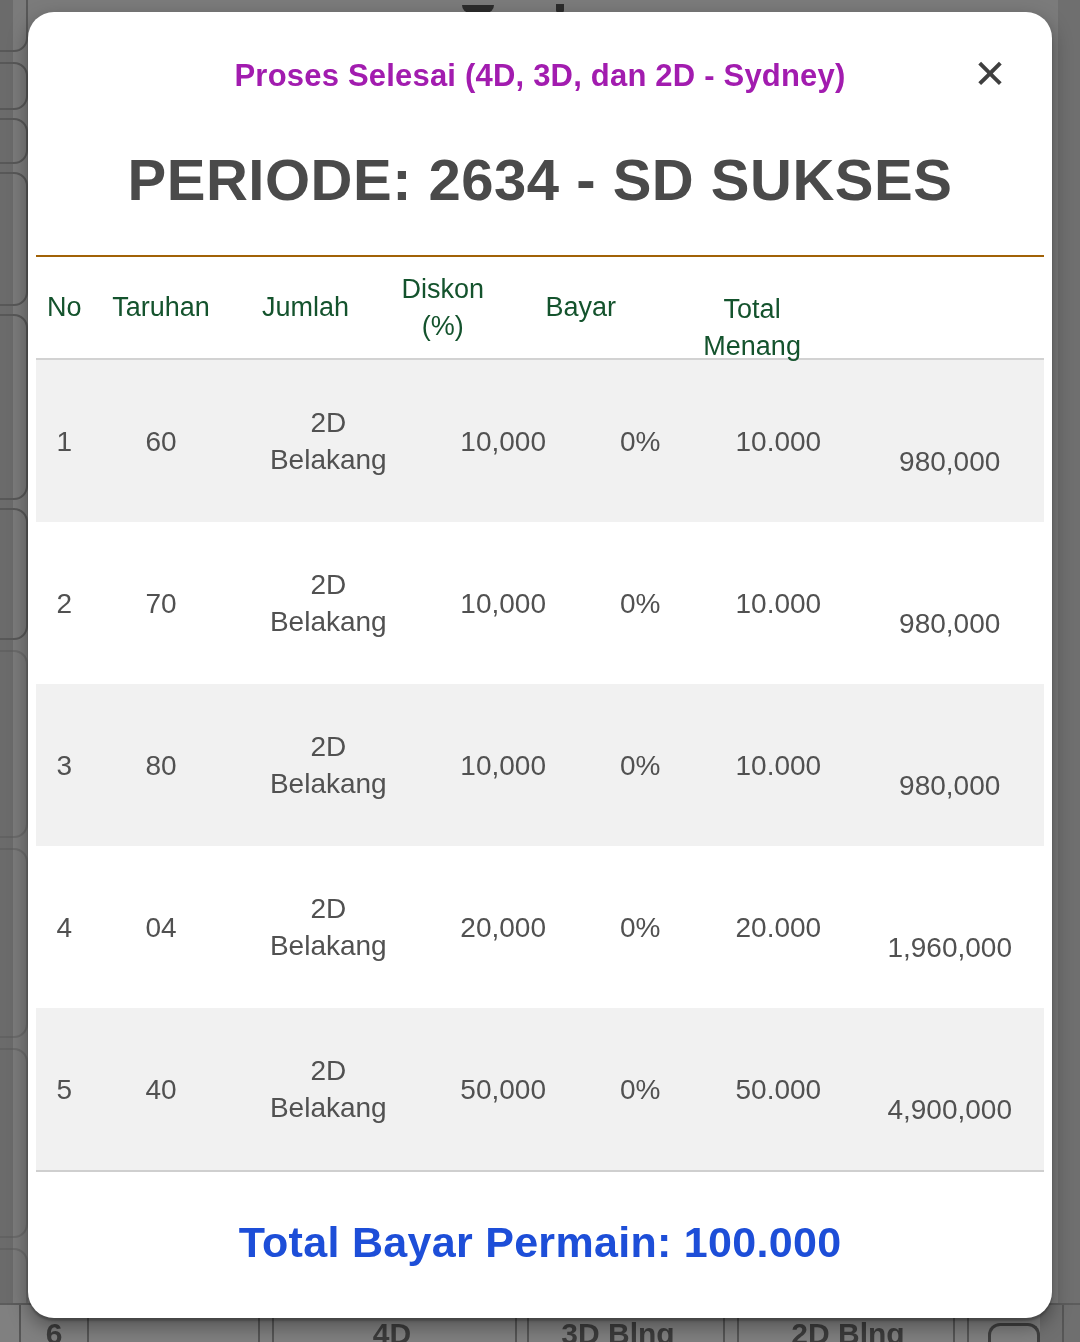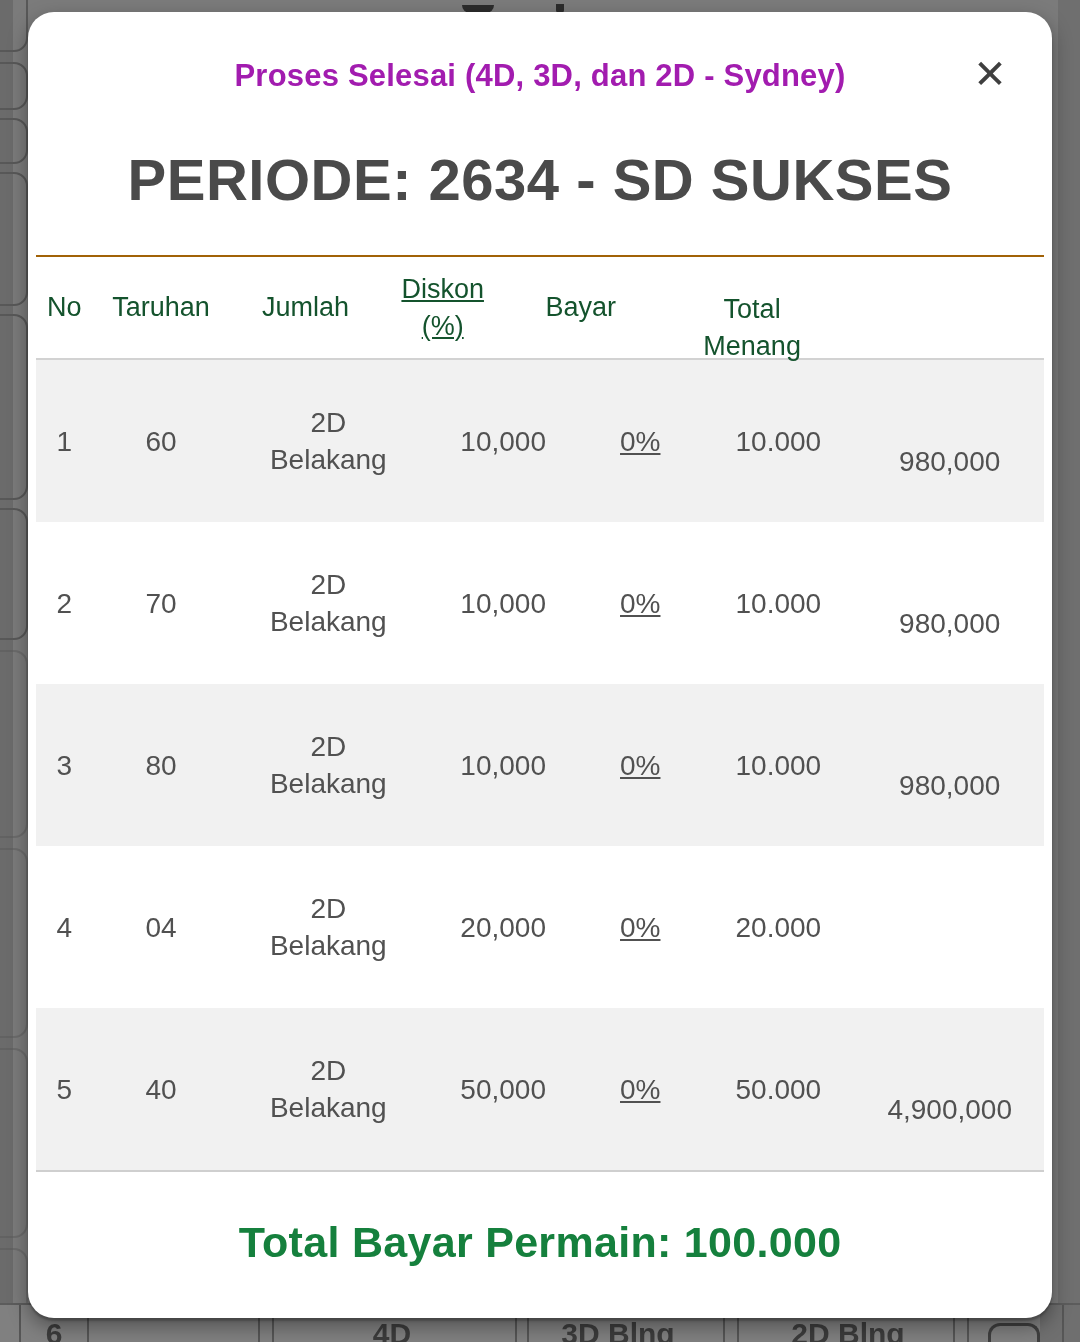--- a/index.html
+++ b/index.html
@@ -114,32 +114,32 @@
     font-size: 27px; font-weight: 500; color: #14532d;
   }
   .tbody { border-bottom: 2px solid #cfcfcf; }
   .tbody .tr { height: 162px; font-size: 28px; font-weight: 500; color: #515151; background: #ffffff; }
   .tbody .tr:nth-child(odd) { background: #f1f1f1; }
   .td, .th { display: flex; align-items: center; justify-content: center; line-height: 37px; }
   .c-no    { width: 5.6%; }
   .c-tar   { width: 13.6%; }
   .c-pos   { width: 19.6%; }
   .c-jum   { width: 15.1%; }
-  .c-dis   { width: 12.1%; text-decoration: underline; }
+  .c-dis   { width: 12.1%; }
   .c-bay   { width: 15.3%; }
   .c-tot   { width: 18.7%; margin-top: 40px; }
   .th.c-dis span, .th.c-tot span { display: inline-block; max-width: 100px; }
   .td.c-pos span { display: inline-block; max-width: 130px; }
 
   .modal-footer {
     padding-top: 46px;
     text-align: center;
     font-size: 43px;
     font-weight: 600;
-    color: #15803d;
+    color: #1d4ed8;
     letter-spacing: .3px;
   }
 </style>
 </head>
 <body>
 
 <div class="bg-layer">
   <div class="bg-left-strip"></div>
   <div class="bg-right-strip"></div>
   <div class="bg-box b1"></div>
@@ -289,20 +289,23 @@
           </div>
         <div class="td c-jum">
             <span>20,000</span>
           </div>
         <div class="td c-dis">
             <span>0%</span>
           </div>
         <div class="td c-bay">
             <span>20.000</span>
           </div>
+        <div class="td c-tot">
+            <span>1,960,000</span>
+          </div>
       </div>
       <div class="tr">
         <div class="td c-no">
             <span>5</span>
           </div>
         <div class="td c-tar">
             <span>40</span>
           </div>
         <div class="td c-pos">
             <span>2D Belakang</span>

